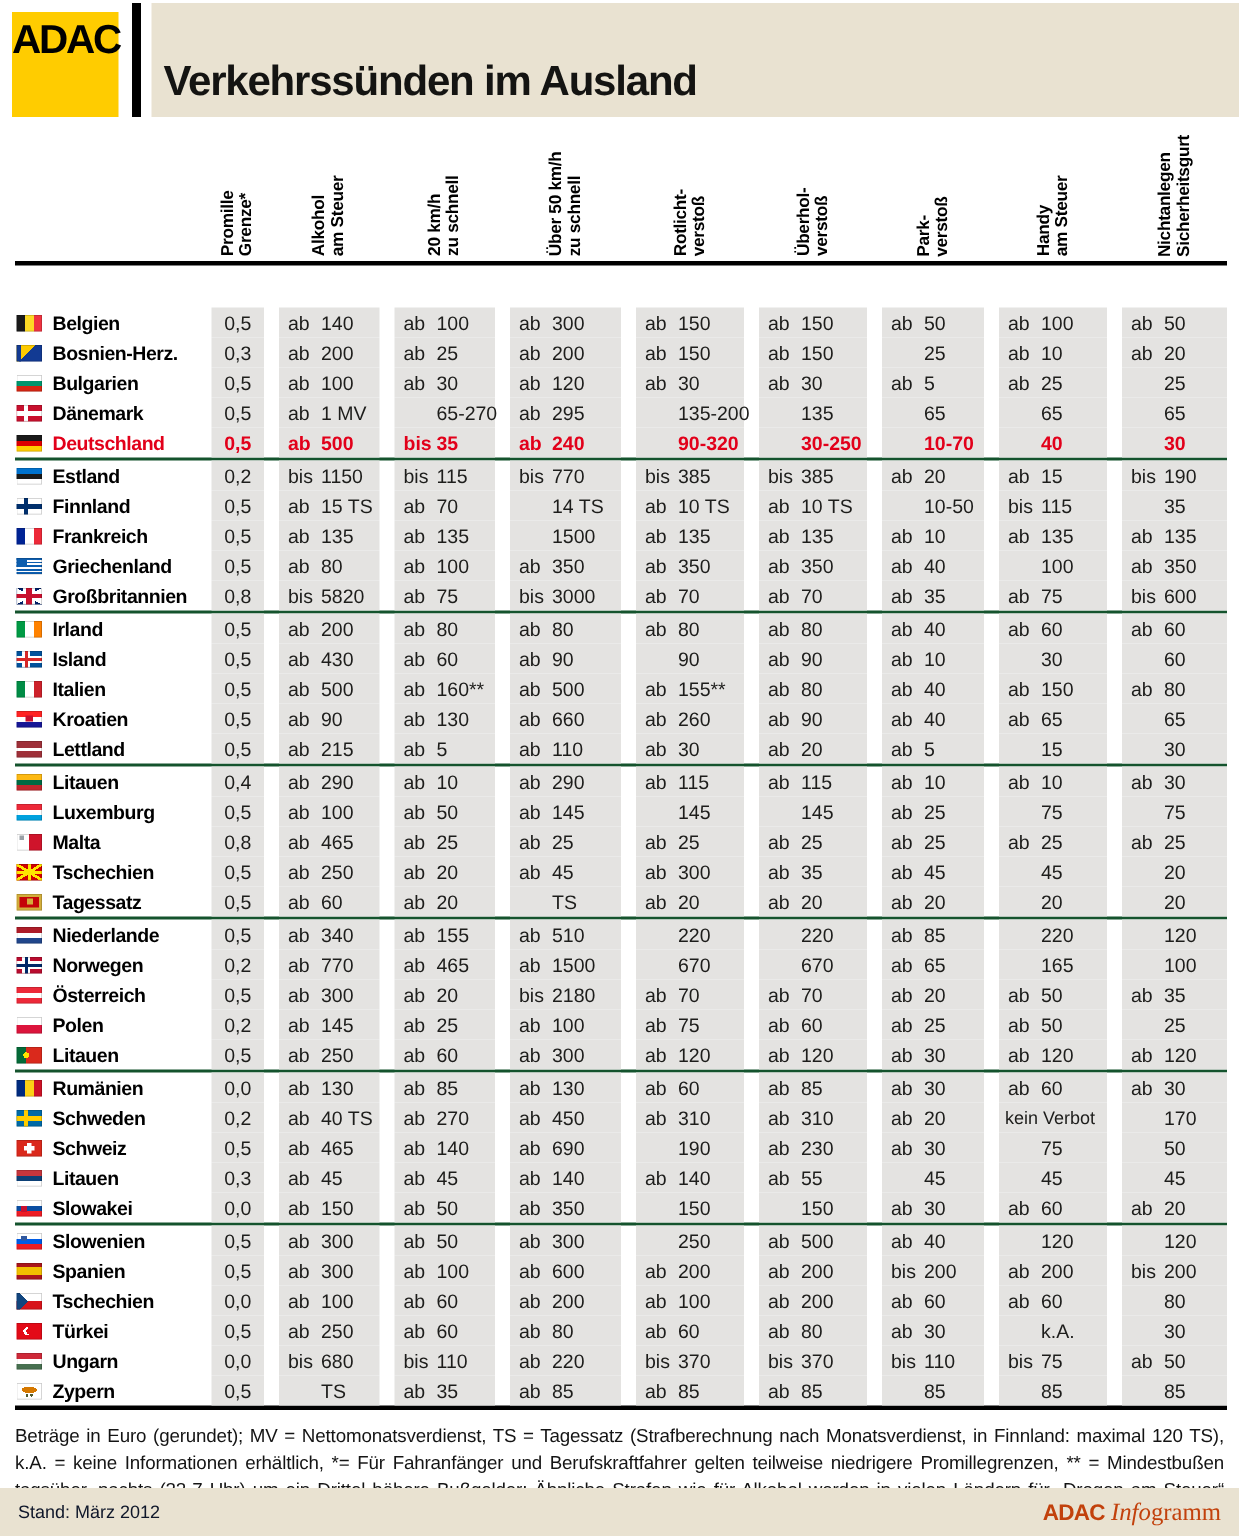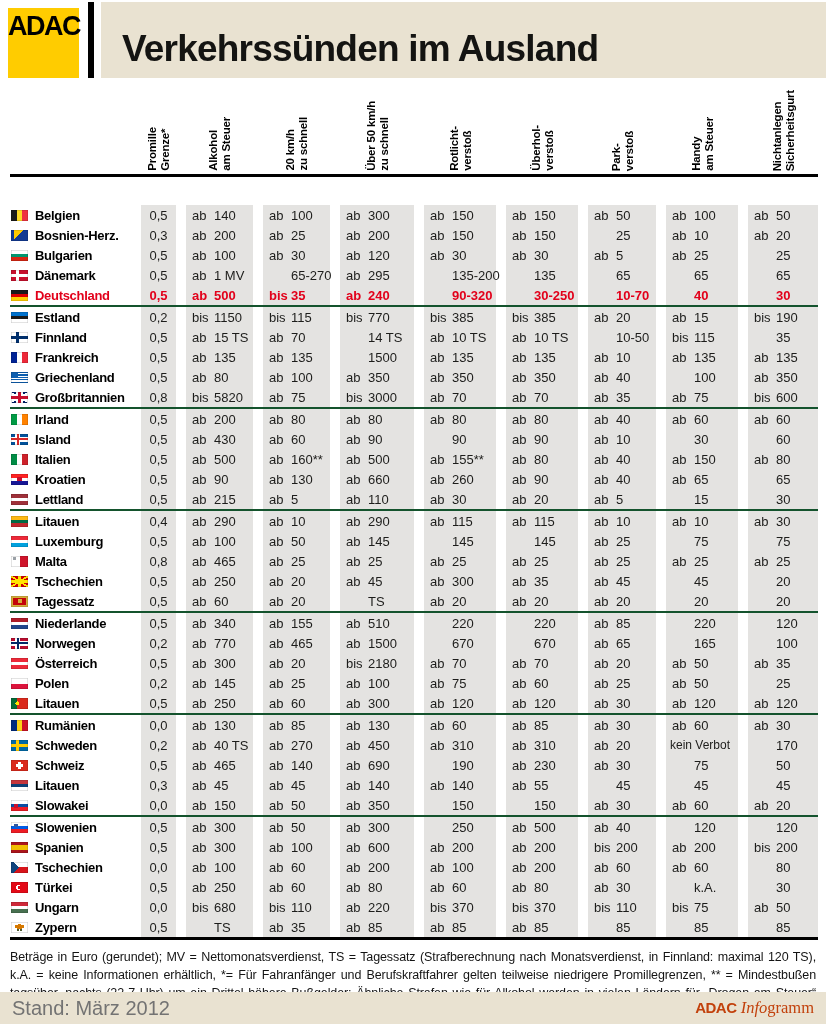--- a/index.html
+++ b/index.html
@@ -5,21 +5,21 @@
   html,body{margin:0;padding:0;background:#fff;}
   #page{position:relative;width:826px;height:1024px;overflow:hidden;background:var(--bg,#fff);
         font-family:"Liberation Sans","DejaVu Sans",sans-serif;color:var(--text,#1d1d1b);}
   
   #masthead{position:relative;height:78px;}
   .logo{position:absolute;left:8px;top:8px;width:71px;height:70px;background:var(--yellow,#fc0);
         text-align:center;padding-top:3px;box-sizing:border-box;}
   .logo span{font-weight:bold;font-size:27px;letter-spacing:-1.5px;color:#000;}
   .logo-bar{position:absolute;left:88px;top:2px;width:6px;height:76px;background:#000;}
   .titleband{position:absolute;left:101px;top:2px;right:0;height:76px;background:var(--beige,#e9e2d1);}
-  .title{position:absolute;left:21px;bottom:8px;margin:0;font-size:37px;font-weight:bold;
+  .title{position:absolute;left:8px;bottom:8px;margin:0;font-size:28px;font-weight:bold;
          letter-spacing:-0.8px;color:#141412;white-space:nowrap;text-align:right;}
   
   #table{margin:0 8px 0 10px;width:808px;}
   .grid{display:grid;grid-template-columns:121px 35px 67px 67px 74px 72px 72px 68px 72px 70px;column-gap:10px;}
   #colheads{height:96px;border-bottom:3px solid #000;align-items:end;}
   .hcell{display:flex;align-items:flex-end;justify-content:center;height:100%;padding-bottom:3px;box-sizing:border-box;}
   .rot{writing-mode:vertical-rl;transform:rotate(180deg);white-space:pre-line;
        font-weight:bold;font-size:11.5px;line-height:12.5px;letter-spacing:-0.2px;color:#000;}
   .row{height:20px;align-items:stretch;}
   .row.gs{border-top:2px solid #14532d;}
@@ -33,21 +33,21 @@
   .pfx{flex:0 0 22px;padding-left:6px;}
   .val{white-space:nowrap;}
   .free{padding-left:4px;font-size:12px;white-space:nowrap;}
   .row.hl .cname,.row.hl .promille,.row.hl .pfx,.row.hl .val,.row.hl .free{color:var(--red,#e2001a);}
   .row.hl{font-weight:bold;}
   
   #footnote{margin:8px 10px 0 10px;font-size:12.5px;line-height:18px;text-align:justify;
             color:#141414;letter-spacing:-0.1px;}
   #bottombar{position:absolute;left:0;bottom:0;width:826px;height:32px;background:var(--beige,#e9e2d1);
              display:flex;align-items:center;justify-content:space-between;padding:0 12px;box-sizing:border-box;}
-  #bottombar .stand{font-size:20px;color:#737373;}
+  #bottombar .stand{font-size:12px;color:#0f172a;}
   .brand{font-family:"Liberation Serif","DejaVu Serif",serif;font-size:16.5px;color:#c2410c;}
   .brand b{font-family:"Liberation Sans","DejaVu Sans",sans-serif;font-size:15px;letter-spacing:-0.5px;}
   .brand i{font-style:italic;}
 </style>
 </head>
 <body>
 
 <div id="page">
   <header id="masthead">
     <div class="logo">

